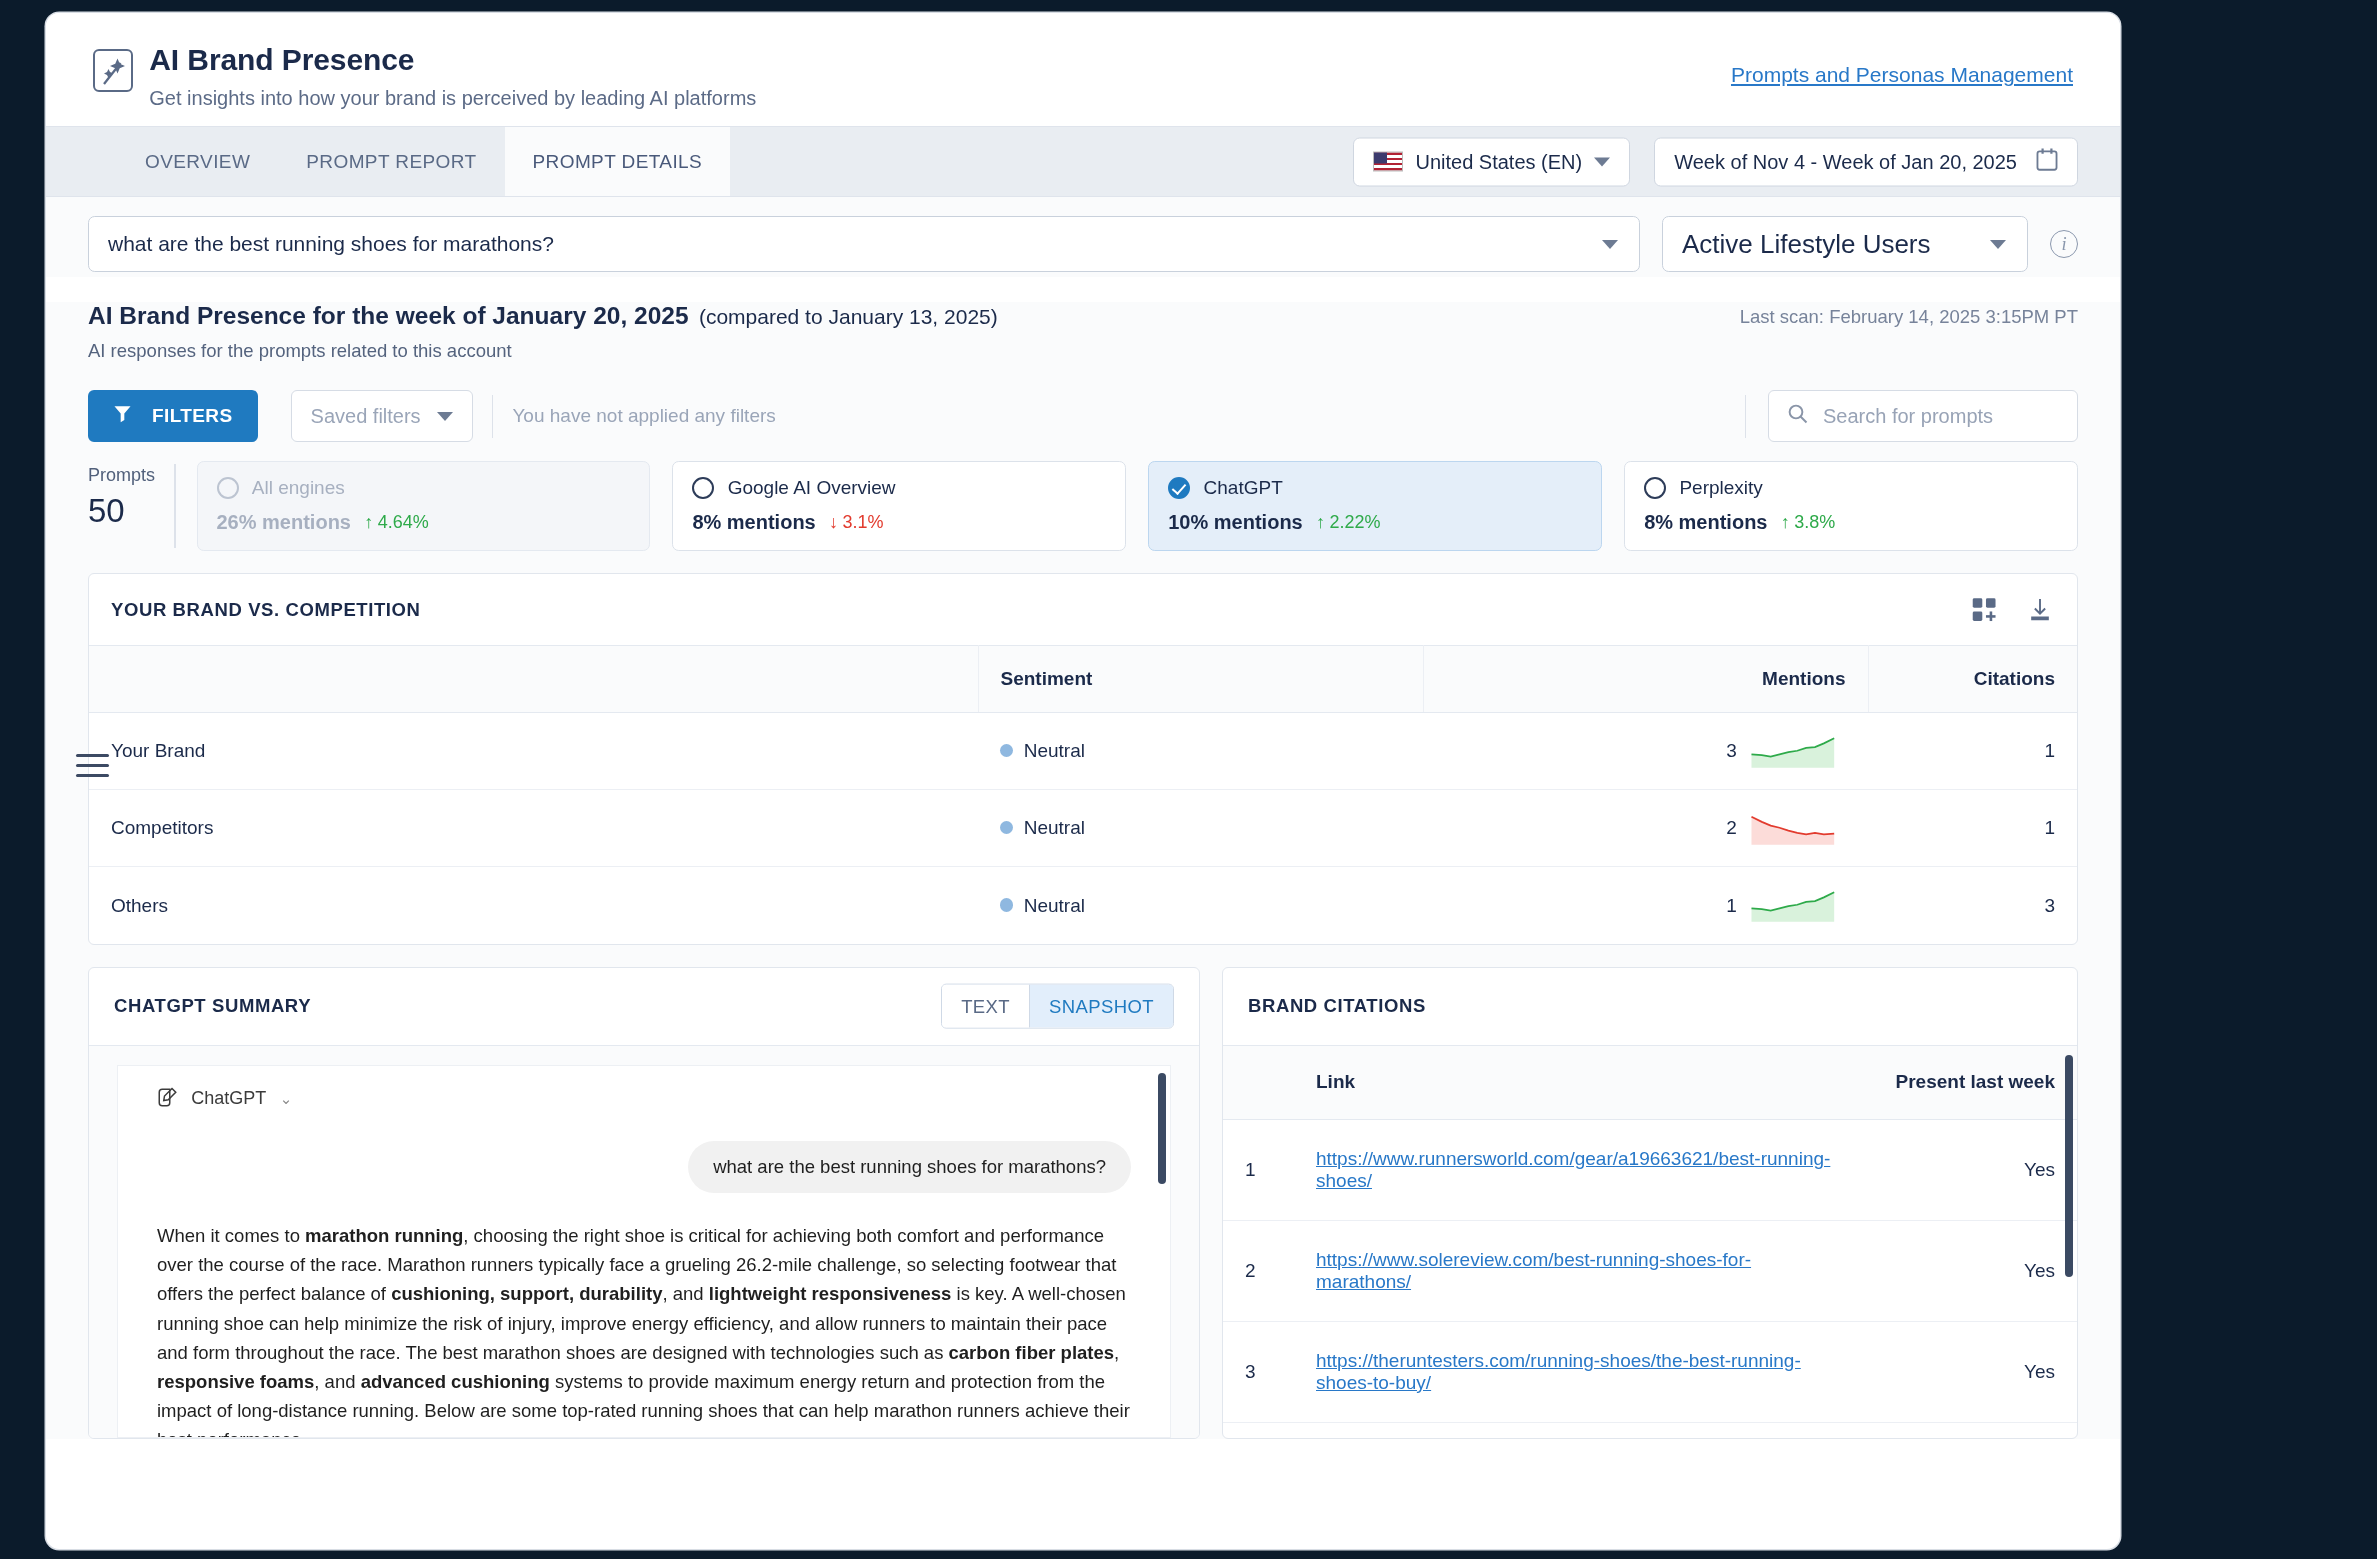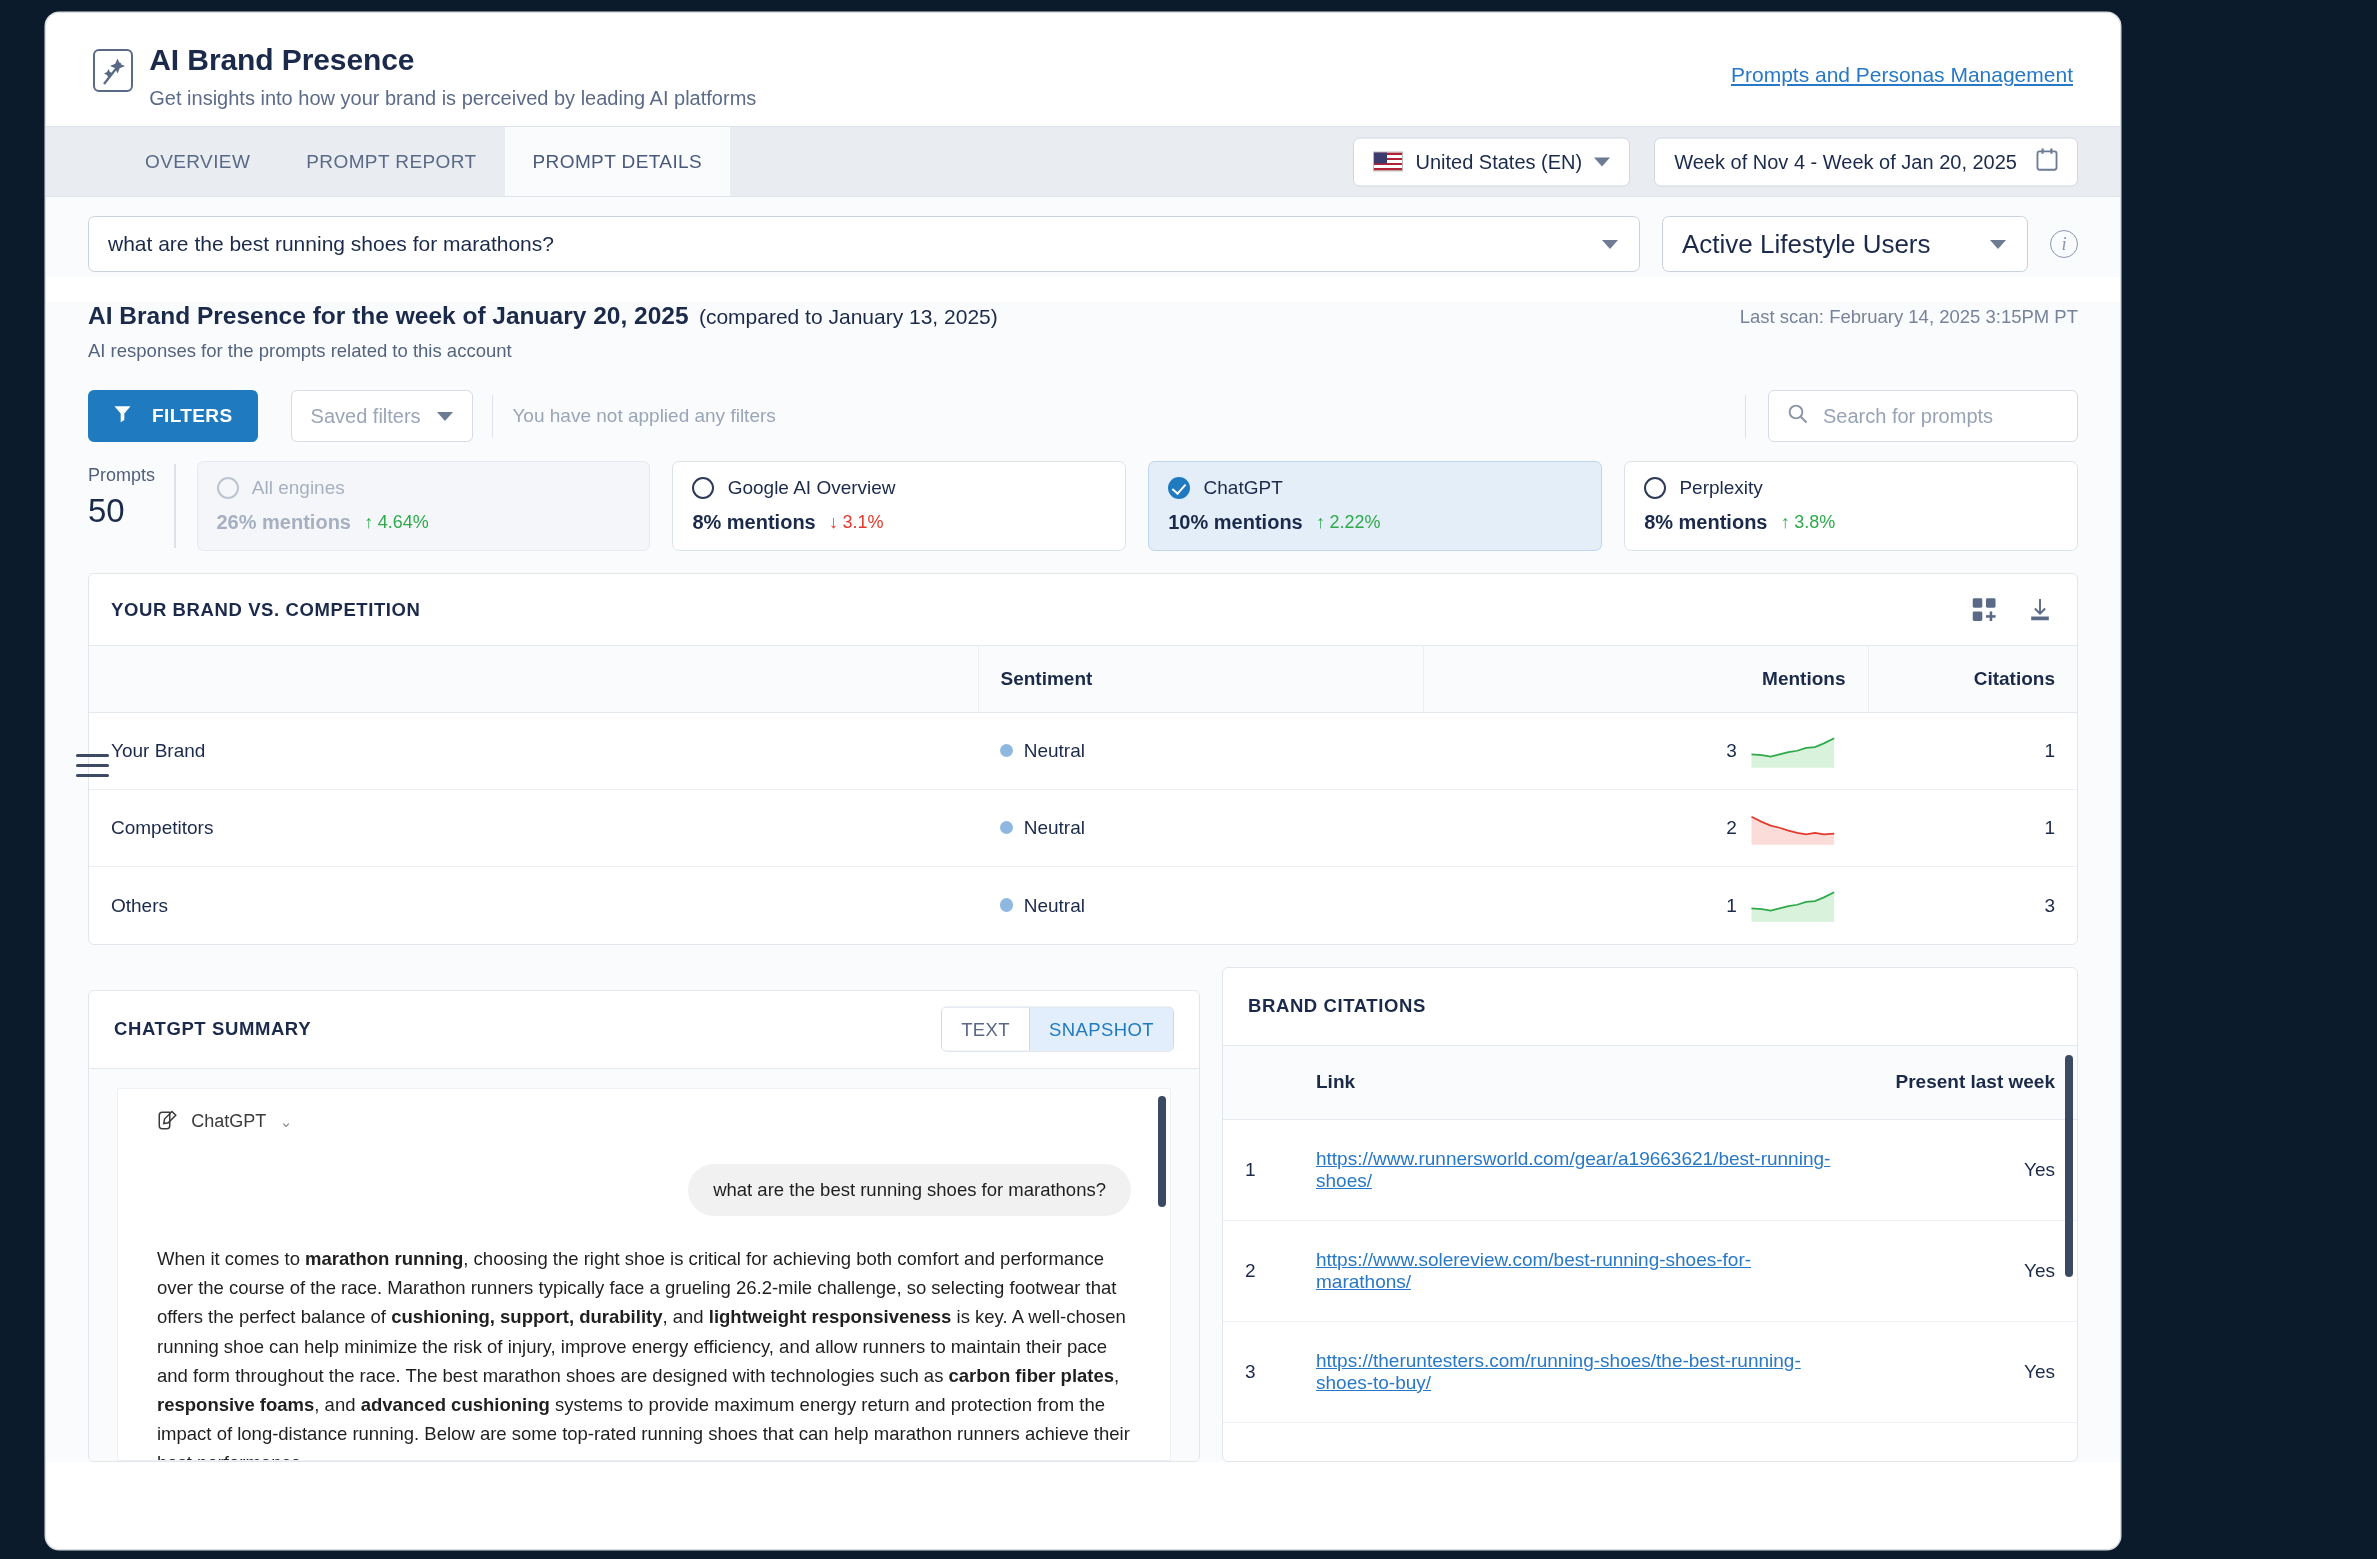--- a/index.html
+++ b/index.html
@@ -288,21 +288,21 @@
   }
   td.c-ment { text-align: right; }
   td.c-cit { text-align: right; }
   .ment-wrap { display: flex; align-items: center; justify-content: flex-end; gap: 13.3px; }
   .spark { width: 96px; height: 33px; }
 
   
   .bottom {
     display: flex; gap: 22px; margin-top: 22px;
   }
-  .col-left { width: 1112px; margin-top: 23px; }
+  .col-left { width: 1112px; }
   .col-right { flex: 1; }
   .card {
     background: #fff; border: 1.5px solid #e1e6ed;
     border-radius: 6px; overflow: hidden;
   }
   .card-head {
     height: 77px; display: flex; align-items: center;
     padding: 0 25px; position: relative;
   }
   .toggle {

